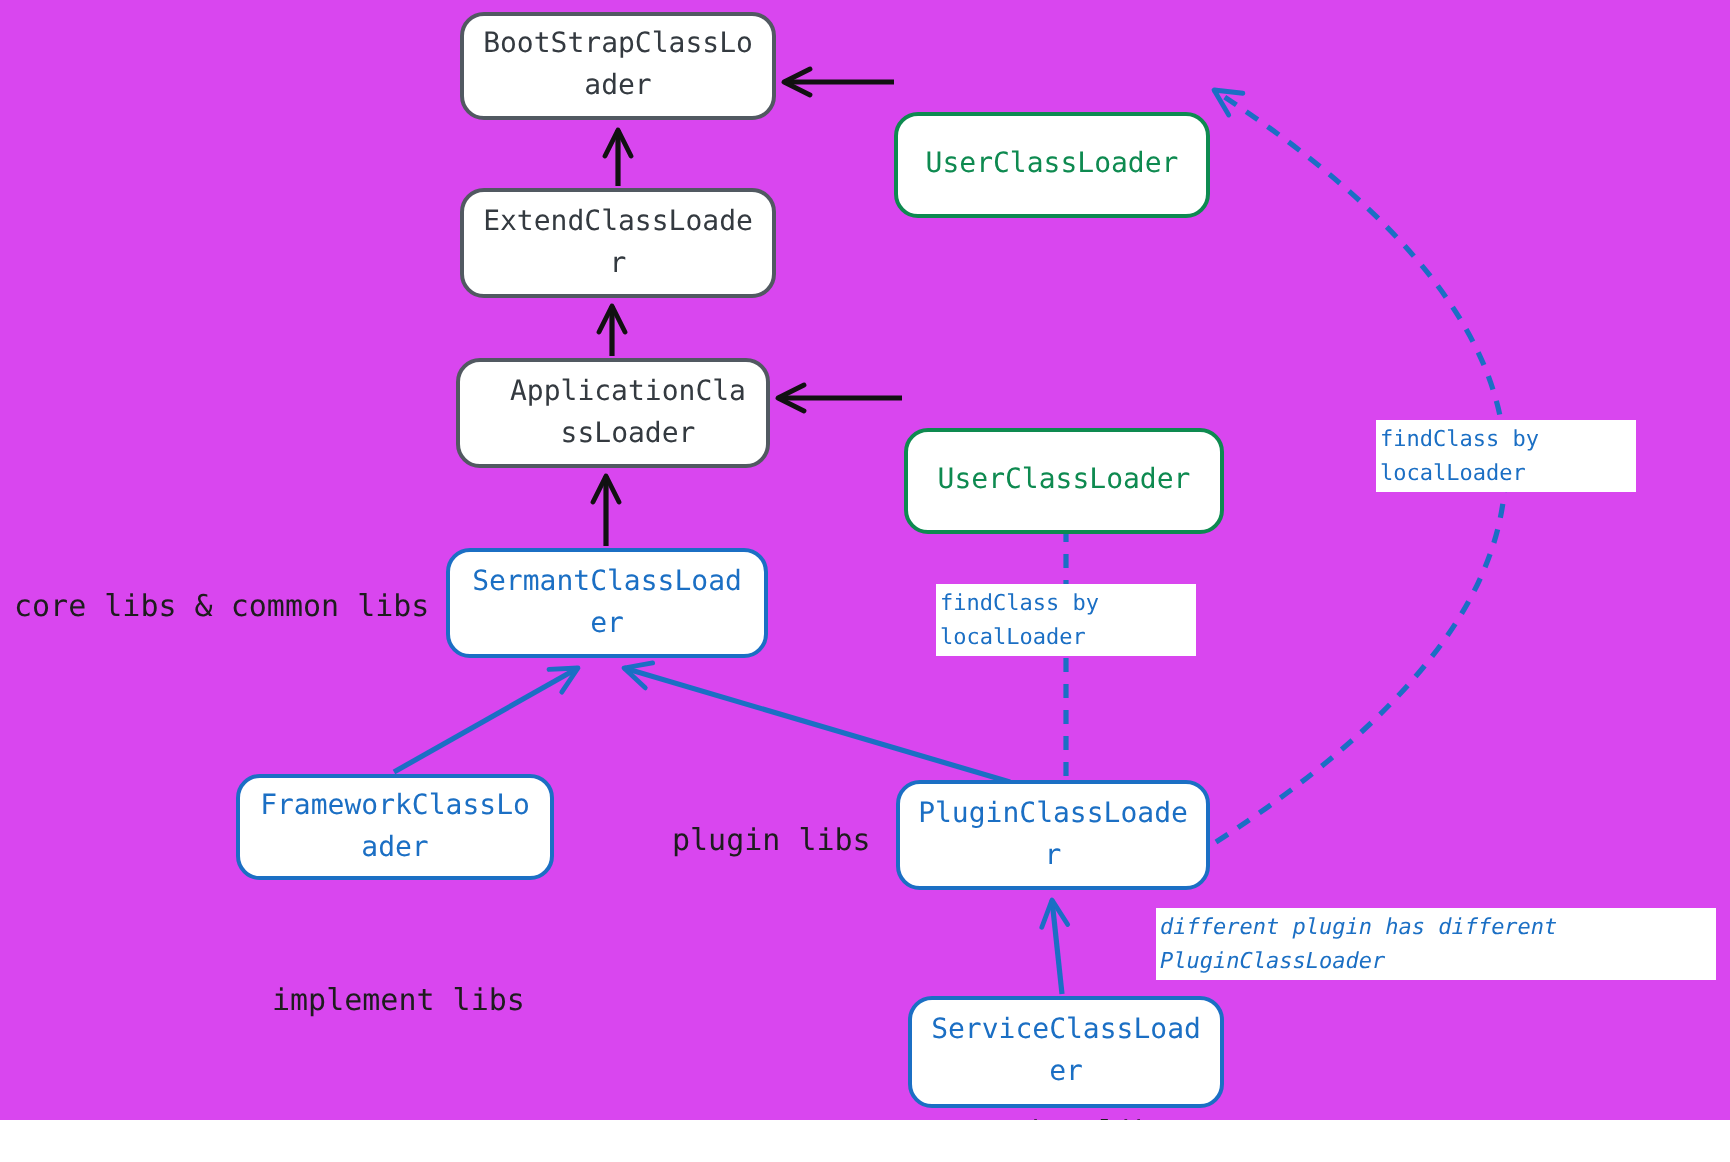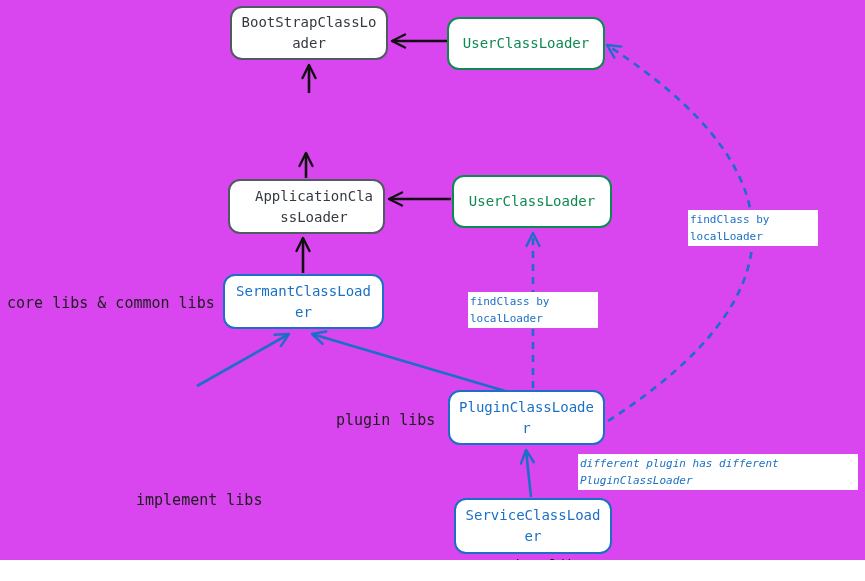--- a/index.html
+++ b/index.html
@@ -36,21 +36,21 @@
   }
   .node span {
     display: block;
     width: 100%;
     font-size: 14px;
     line-height: 21px;
     word-break: break-all;
     text-align: center;
   }
   .node.jdk     { border-color: #515961; color: #343a40; }
-  .node.user    { border-color: #0e8a50; color: #0e8a50; }
+  .node.user    { border-color: #0e8a50; color: #0e8a50; margin-top: 39px; }
   .node.sermant { border-color: #1b6fc4; color: #1b6fc4; align-items: center; }
 
   .lbl {
     position: absolute;
     font-size: 15px;
     line-height: 18px;
     color: #1d1d1d;
     white-space: nowrap;
     z-index: 3;
   }
@@ -114,28 +114,34 @@
     <path d="M533,388 L533,233" fill="none" stroke="#1b6fc4" stroke-width="2.6" stroke-dasharray="7 6" marker-end="url(#headBlue)"></path>
     <path d="M608,421 Q898,234 607,45" fill="none" stroke="#1b6fc4" stroke-width="2.6" stroke-dasharray="7 6" marker-end="url(#headBlue)"></path>
   </svg>
 
   <div class="node jdk pos-bootstrap">
     <span>BootStrapClassLoader</span>
   </div>
   <div class="node user pos-user-top">
     <span>UserClassLoader</span>
   </div>
+  <div class="node jdk pos-extend">
+    <span>ExtendClassLoader</span>
+  </div>
   <div class="node jdk pos-application">
     <span>ApplicationClassLoader</span>
   </div>
   <div class="node user pos-user-mid">
     <span>UserClassLoader</span>
   </div>
   <div class="node sermant pos-sermant">
     <span>SermantClassLoader</span>
+  </div>
+  <div class="node sermant pos-framework">
+    <span>FrameworkClassLoader</span>
   </div>
   <div class="node sermant pos-plugin">
     <span>PluginClassLoader</span>
   </div>
   <div class="node sermant pos-service">
     <span>ServiceClassLoader</span>
   </div>
 
   <div class="lbl pos-core-libs">core libs &amp; common libs</div>
   <div class="lbl pos-implement-libs">implement libs</div>

